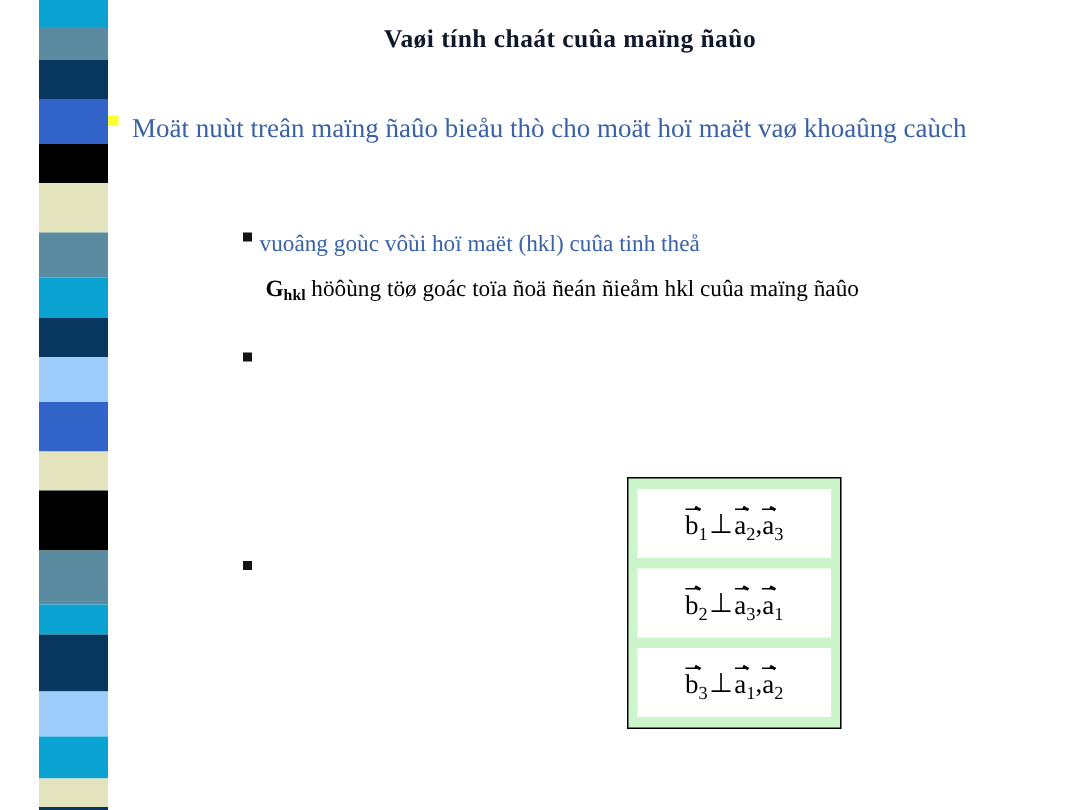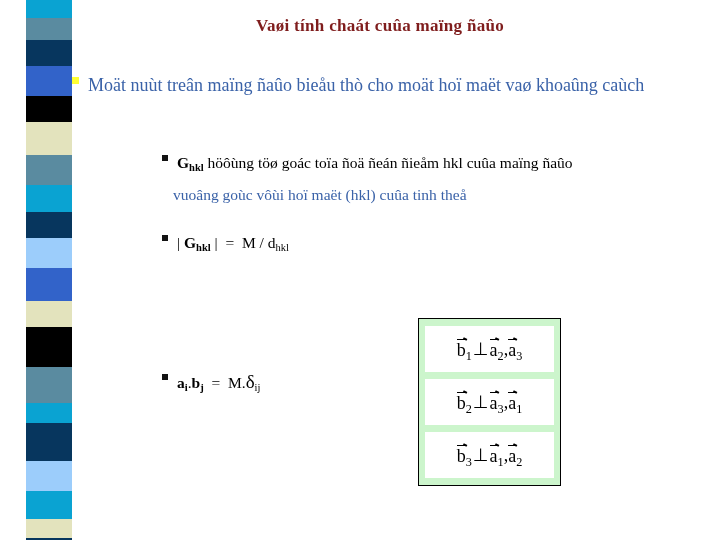--- a/index.html
+++ b/index.html
@@ -24,21 +24,21 @@
   #deco-strip .band {
     width: 100%;
   }
 
   
   #slide-title {
     position: absolute;
     left: 100px; top: 16px;
     width: 560px;
     text-align: center;
-    color: #7f1d1d;
+    color: #0f172a;
     font-size: 17px;
     font-weight: bold;
     font-family: "Liberation Serif", serif;
     letter-spacing: 0.3px;
   }
 
   
   .bullet-row {
     position: absolute;
     display: flex;
@@ -162,48 +162,34 @@
 <div class="bullet-row" id="p1">
   <span class="sq yellow"></span>
   <span>
     <span class="txt-blue">Moät nuùt treân maïng ñaûo bieåu thò cho moät hoï maët vaø khoaûng caùch</span>
   </span>
 </div>
 
 <div class="bullet-row" id="p2">
   <span class="sq dark"></span>
   <span>
+    <span class="txt-black line2" style="margin-left:-4px;">vuoâng goùc vôùi hoï maët (hkl) cuûa tinh theå</span>
     <span class="txt-black">
       <b class="vecbold">G</b><b class="vecbold"><sub>hkl</sub></b>
       <span>höôùng töø goác toïa ñoä ñeán ñieåm hkl cuûa maïng ñaûo</span>
     </span>
-    <span class="txt-black line2" style="margin-left:-4px;">vuoâng goùc vôùi hoï maët (hkl) cuûa tinh theå</span>
   </span>
 </div>
 
 <div class="bullet-row" id="p3">
   <span class="sq dark"></span>
-  <span class="txt-black mono-eq">
-    <span>|</span>
-    <b class="vecbold">G</b><b class="vecbold"><sub>hkl</sub></b>
-    <span>|</span>
-    &nbsp;<span>=</span>&nbsp;
-    <span>M</span>
-    <span>/</span>
-    <span>d</span><sub>hkl</sub>
-  </span>
 </div>
 
 <div class="bullet-row" id="p4">
   <span class="sq dark"></span>
-  <span class="txt-black mono-eq">
-    <b class="vecbold">a</b><b class="vecbold"><sub>i</sub></b><span>.</span><b class="vecbold">b</b><b class="vecbold"><sub>j</sub></b>
-    &nbsp;<span>=</span>&nbsp;
-    <span>M.</span><span style="font-size:19px;">δ</span><sub>ij</sub>
-  </span>
 </div>
 
 <div id="formula-box">
     <div class="formula-cell">
       <span><span class="vec">b</span><sub>1</sub></span>
       <span class="perp">⊥</span>
       <span><span class="vec">a</span><sub>2</sub></span>
       <span>, </span>
       <span><span class="vec">a</span><sub>3</sub></span>
     </div>

